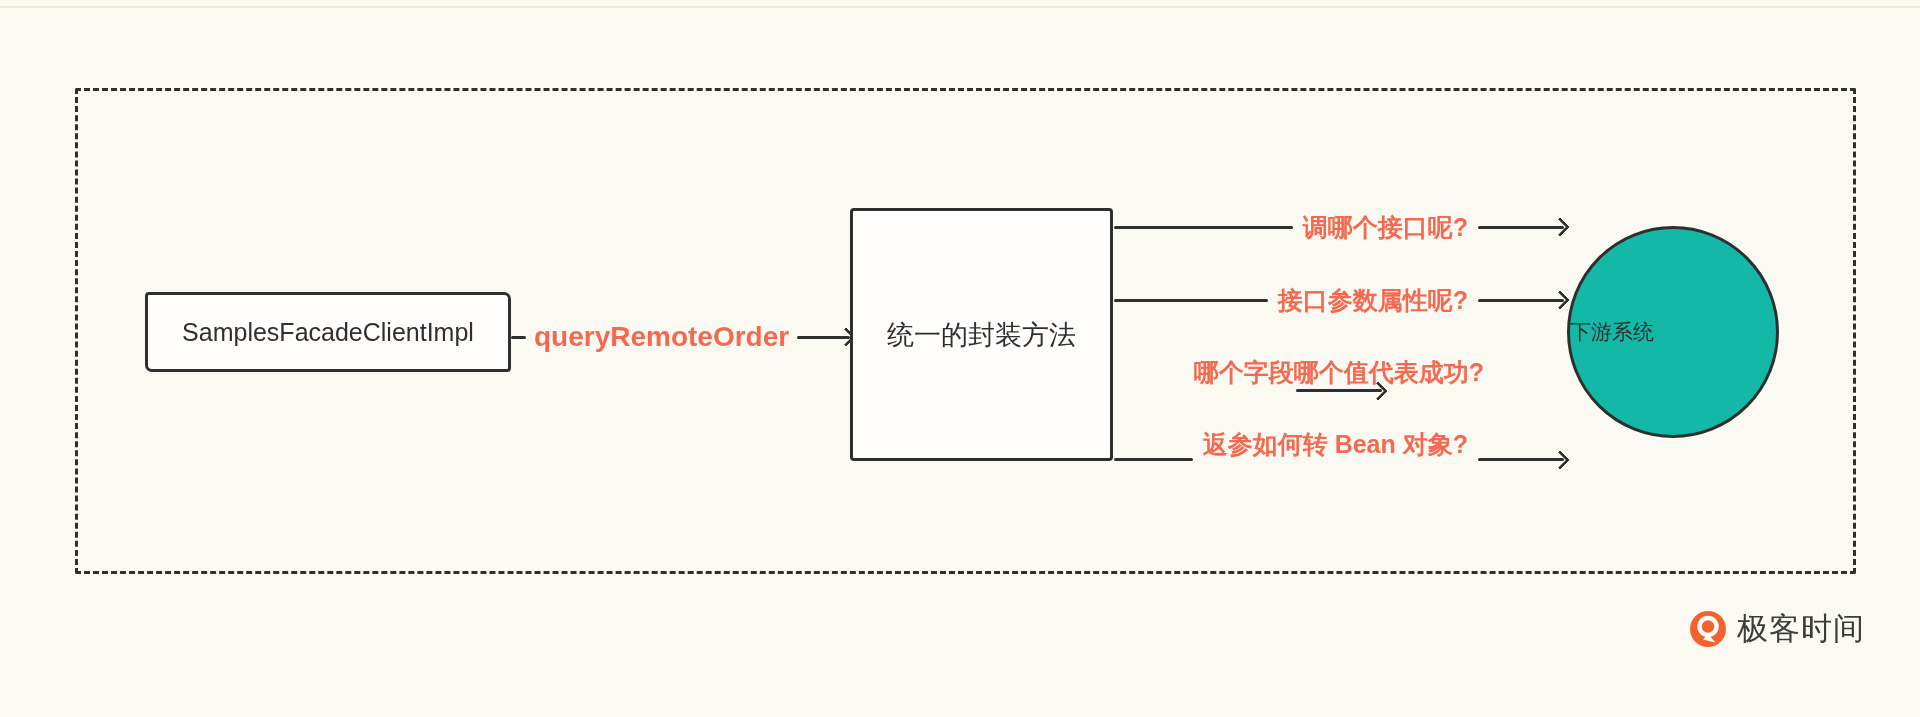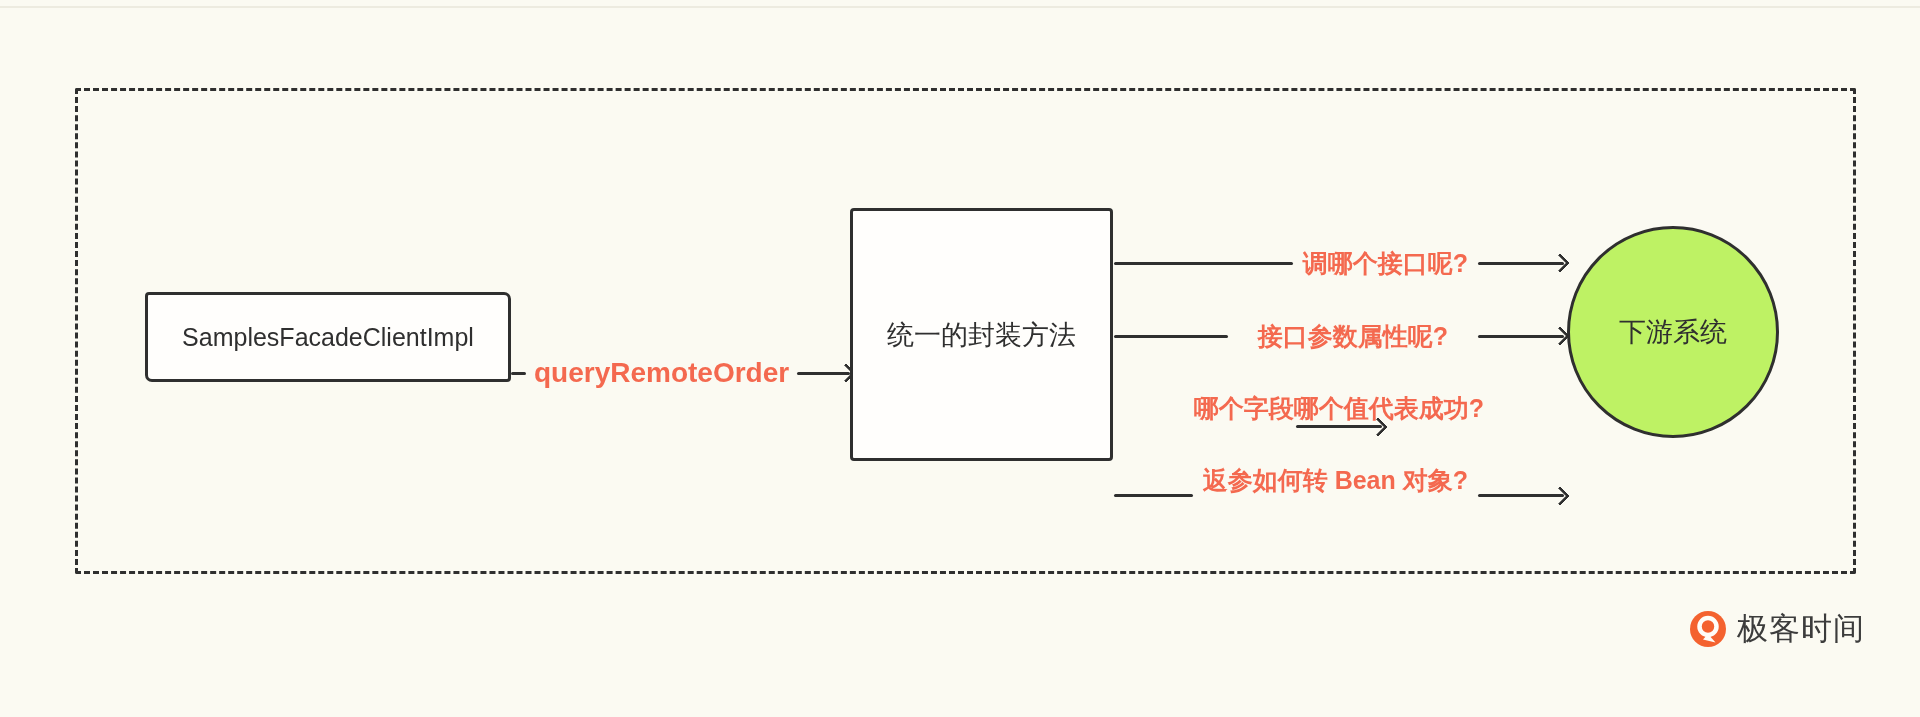--- a/index.html
+++ b/index.html
@@ -17,35 +17,35 @@
     position: absolute; left: 75px; top: 88px; width: 1775px; height: 480px;
     border: 3px dashed #2f2f2f; border-radius: 2px;
   }
 
   .box {
     position: absolute; background: #fffefc;
     border: 3px solid #2f2f2f;
     display: flex; align-items: center; justify-content: center;
     box-sizing: border-box;
   }
-  .client-box { left: 145px; top: 292px; width: 366px; height: 90px; border-radius: 4px 7px 4px 7px; font-size: 25px; }
+  .client-box { left: 145px; top: 292px; width: 366px; height: 80px; border-radius: 4px 7px 4px 7px; font-size: 25px; }
   .wrapper-box { left: 850px; top: 208px; width: 263px; height: 253px; border-radius: 4px; font-size: 27px; }
 
   .circle {
     position: absolute; left: 1567px; top: 226px; width: 212px; height: 212px;
     border: 3px solid #2f2f2f; border-radius: 50%;
-    background: #bef264;
-    display: flex; align-items: center; justify-content: center;
-    font-size: 27px; box-sizing: border-box;
+    background: #14b8a6;
+    display: flex; align-items: center; justify-content: flex-start;
+    font-size: 21px; box-sizing: border-box;
   }
 
-  .flow-row { position: absolute; display: flex; align-items: center; margin-top: 36px; }
+  .flow-row { position: absolute; display: flex; align-items: center; }
   .call-row { left: 511px; top: 314px; width: 339px; height: 46px; justify-content: flex-end; }
   .q-row { left: 1114px; width: 450px; height: 36px; }
-  .q1 { top: 209px; } .q2 { top: 282px; gap: 20px; } .q3 { top: 356px; flex-direction: column; } .q4 { top: 425px; align-items: flex-end; }
+  .q1 { top: 209px; } .q2 { top: 282px; } .q3 { top: 356px; flex-direction: column; } .q4 { top: 425px; align-items: flex-end; }
 
   .line { height: 3px; background: #2f2f2f; border-radius: 2px; }
   .line.grow { flex: 1; }
   .stub { width: 15px; }
 
   .accent-label { color: #f4694f; font-weight: bold; white-space: nowrap; }
   .call-label { font-size: 28px; margin: 0 8px; }
   .q-label { font-size: 25px; margin: 0 10px; }
 
   .arrow { position: relative; height: 3px; background: #2f2f2f; border-radius: 2px; }

